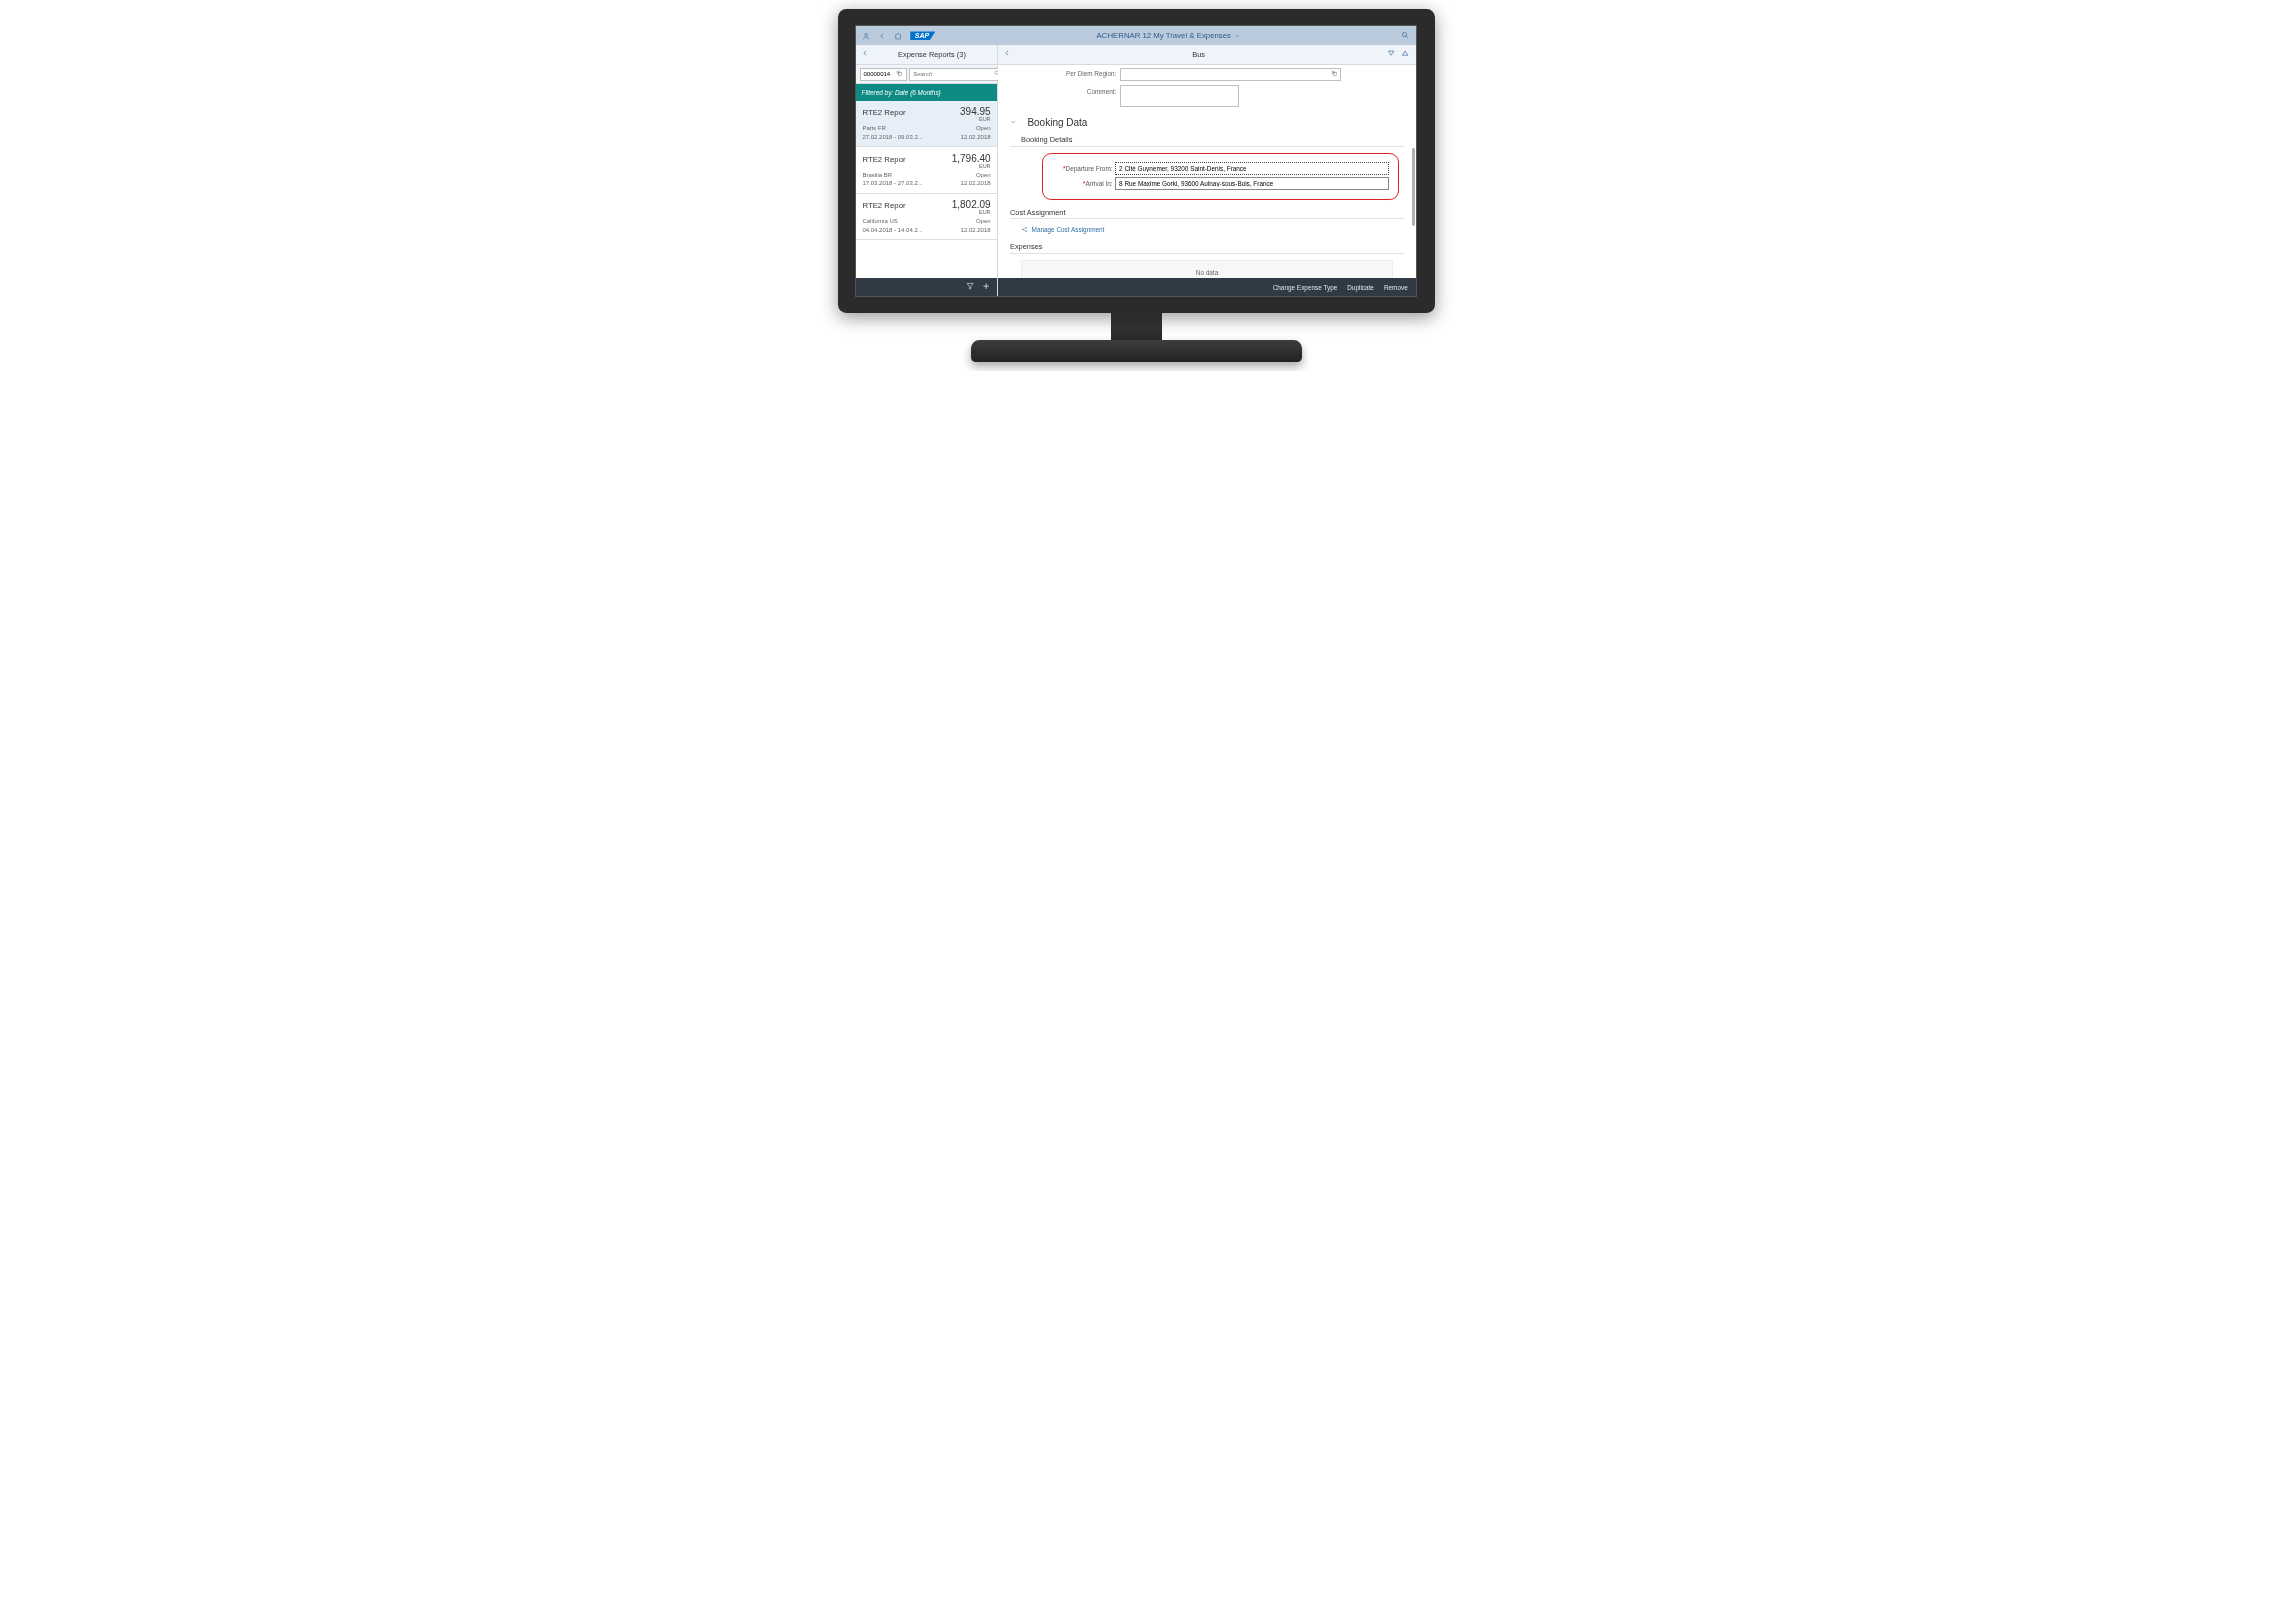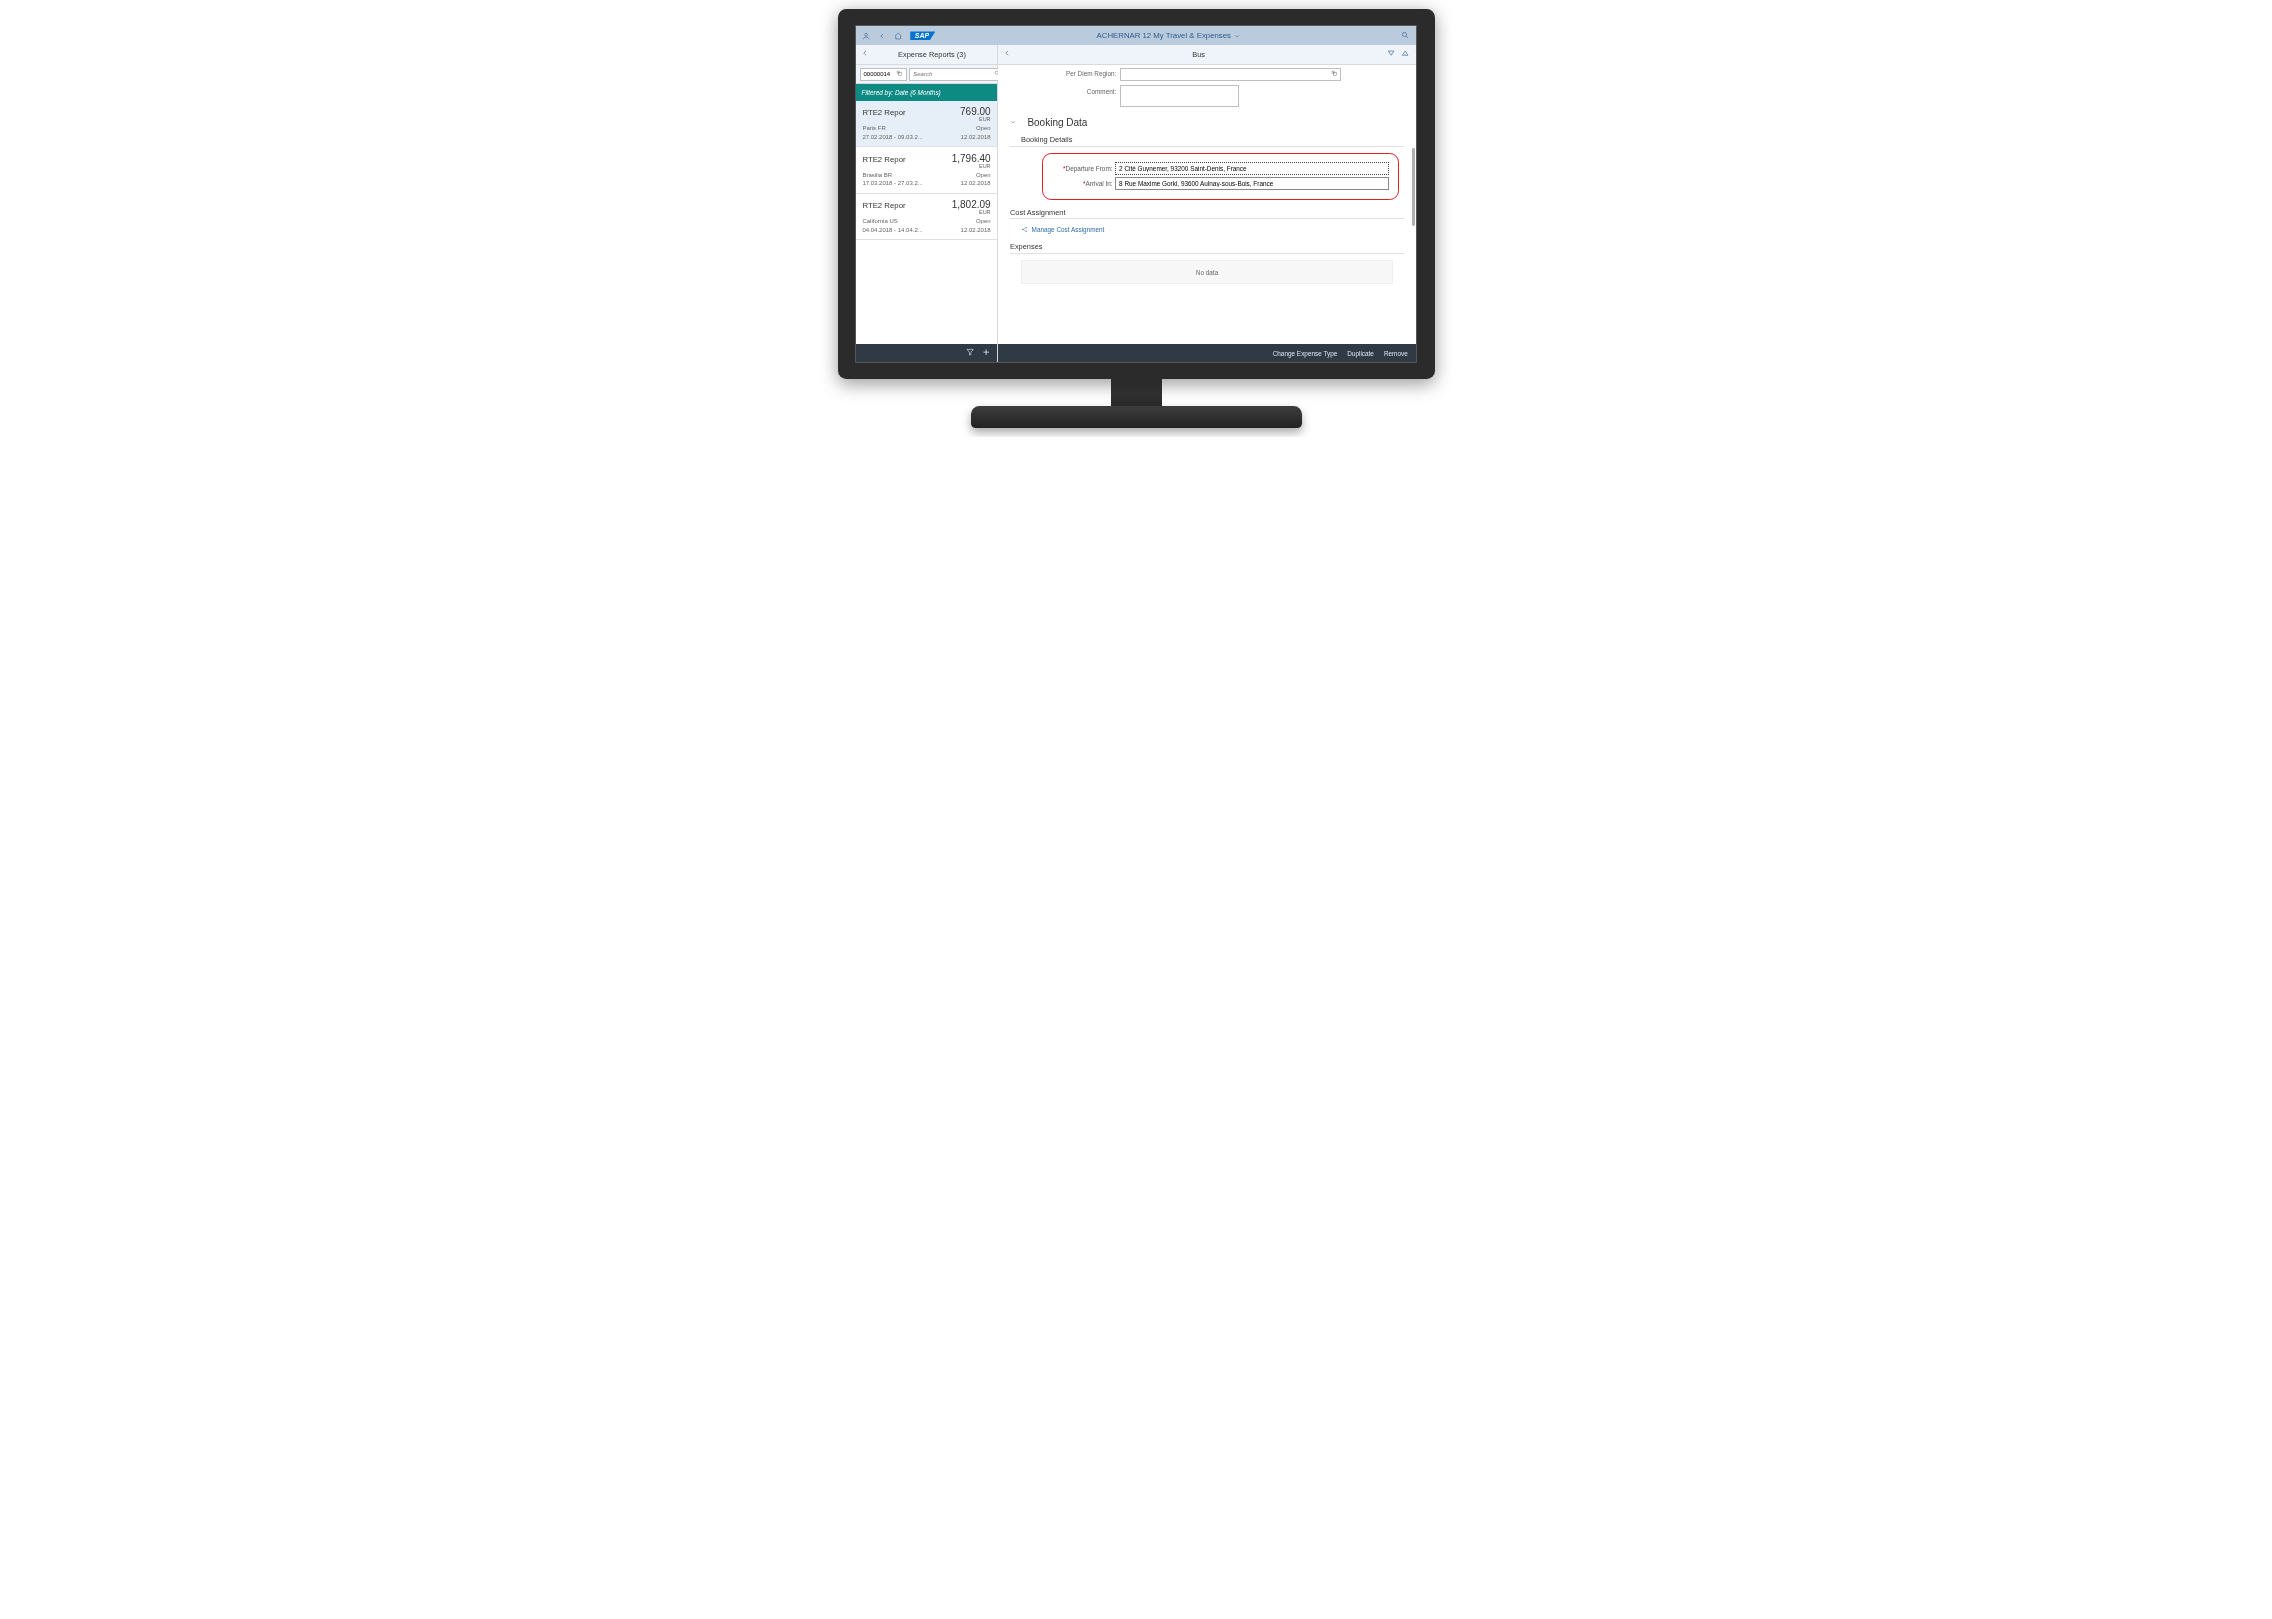--- a/index.html
+++ b/index.html
@@ -57,21 +57,21 @@
     .shell-icon { color:#2f5a8a; display:inline-flex; }
     .sap-logo {
       background:#0073cf; color:#fff; font-weight:bold; font-style:italic;
       padding:0.9px 6.4px 0.9px 4.6px; font-size:6.9px; position:relative;
       clip-path: polygon(0 0,100% 0,78% 100%,0 100%);
     }
     .shell-title { flex:1; text-align:left; color:#2f5a8a; font-size:7.8px; display:flex; justify-content:center; align-items:center; gap:2.8px;}
     .shell-search { color:#2f5a8a; }
 
     
-    .app-body { display:flex; height: 317px; background:#fde047;justify-content:center; }
+    .app-body { display:flex; height: 251px; background:#fde047;justify-content:center; }
     .master { width:142px; display:flex; flex-direction:column; border-right:0.5px solid #d9d9d9; background:#fff;}
     .detail { flex:1; display:flex; flex-direction:column; background:#fff; }
 
     
     .master-header {
       background:#eef4f9; height:19.3px; display:flex; align-items:center;
       padding:0 5.5px; color:#333; font-size:7.4px; border-bottom:0.5px solid #d9d9d9;
     }
     .master-back { color:#2f5a8a; margin-right:4.6px; font-size:8.3px;}
     .master-header span.title { flex:1; text-align:center; }
@@ -217,21 +217,21 @@
                   </svg>
             </span>
           </div>
         </div>
         <div class="filter-banner">Filtered by: Date (6 Months)</div>
 
         <div class="list">
           <div class="list-item selected">
             <div class="li-top">
               <span class="li-title">RTE2 Repor</span>
-              <span class="li-amount">769.00</span>
+              <span class="li-amount">394.95</span>
             </div>
             <div class="li-cur">EUR</div>
             <div class="li-row2">
               <span>Paris FR</span>
               <span>Open</span>
             </div>
             <div class="li-row3">
               <span>27.02.2018 - 09.03.2...</span>
               <span>12.02.2018</span>
             </div>

